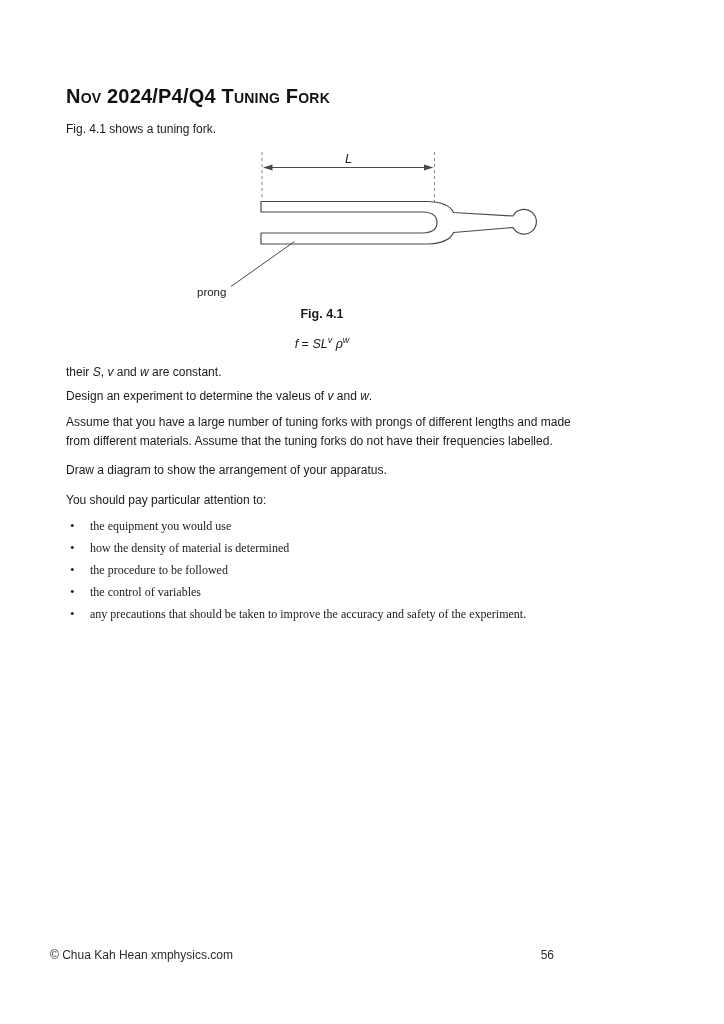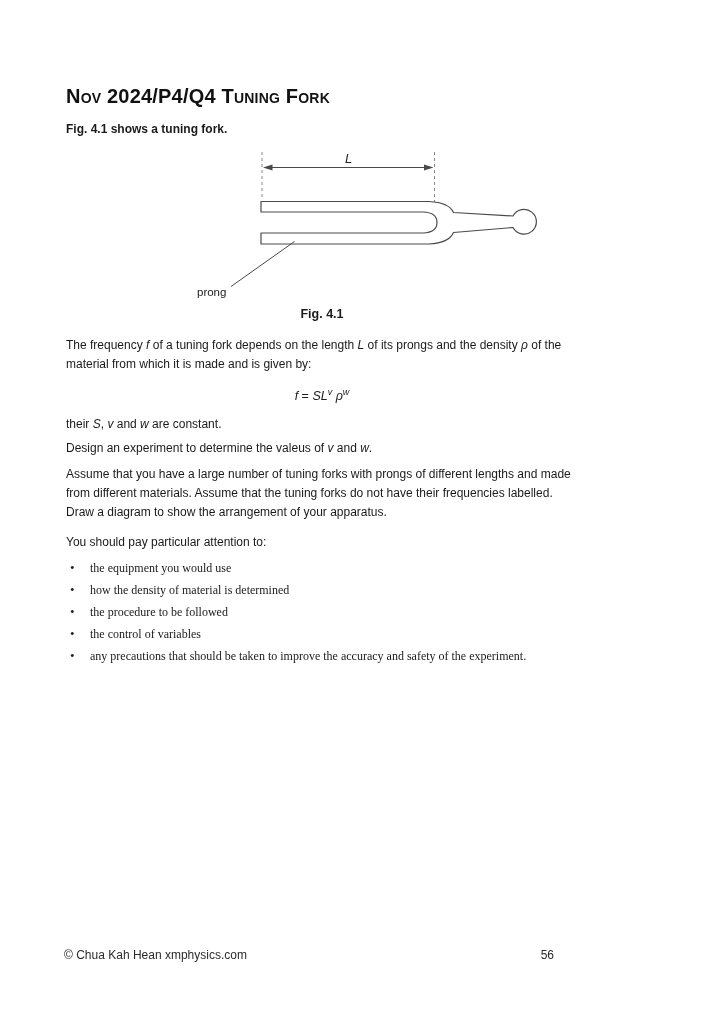--- a/index.html
+++ b/index.html
@@ -17,59 +17,59 @@
   h1.doc-title {
     margin: 0;
     font-size: 20px;
     line-height: 22px;
     font-weight: bold;
     font-variant: small-caps;
     letter-spacing: 0.2px;
     color: #111;
   }
   p { margin: 0; font-size: 12px; line-height: 19px; }
-  .intro { margin-top: 13px; font-weight: bold; }
+  .intro { margin-top: 13px; }
   .figure-wrap {
     position: relative;
     margin-top: 6px;
     height: 158px;
     width: 592px;
   }
   .figure-wrap svg { position: absolute; left: 114px; top: 0; }
   .fig-caption {
     margin-top: 3px;
     text-align: center;
     font-weight: bold;
     font-size: 12.5px;
     line-height: 16px;
   }
   .para-1   { margin-top: 14px; }
   .formula  { margin-top: 10px; text-align: center; font-size: 12.5px; line-height: 16px; }
   .formula sup { font-size: 9px; }
   .para-where  { margin-top: 11px; }
   .para-design { margin-top: 5px; }
   .para-assume { margin-top: 7px; }
-  .para-draw   { margin-top: 0; }
+  .para-draw   { margin-top: 10px; }
   .para-attn   { margin-top: 11px; }
   .it { font-style: italic; }
   sup.it { font-style: italic; }
   ul.bullet-list { list-style: none; margin: 7px 0 0 0; padding: 0; }
   ul.bullet-list li {
     position: relative;
     padding-left: 24px;
     font-size: 12px;
     line-height: 19px;
     margin-bottom: 3px;
     font-family: Liberation Serif, serif;
   }
   .bullet-dot { position: absolute; left: 4px; top: -1px; font-size: 13px; color: #1a1a1a; }
   .bullet-dot::before { content: "\2022"; }
   .footer {
     position: absolute;
-    left: 64px;
+    left: 50px;
     right: 66px;
     top: 948px;
     display: flex;
     justify-content: space-between;
     font-size: 12px;
     color: #2b2b2b;
   }
   svg text { font-family: "Liberation Sans", "DejaVu Sans", sans-serif; fill: #222; }
   svg .dim-label { font-size: 13px; font-style: italic; }
   svg .prong-lab { font-size: 11.5px; }
@@ -109,21 +109,20 @@
                L 261,212
                Z" fill="#ffffff" stroke="#4a4a4a" stroke-width="1.2" stroke-linejoin="round"></path>
 
       <line x1="231" y1="286.5" x2="294.5" y2="241.5" stroke="#4a4a4a" stroke-width="1"></line>
       <text class="prong-lab" x="197" y="296">prong</text>
     </svg>
   </div>
 
   <p class="fig-caption">Fig. 4.1</p>
 
-  <p class="para-1"><span>The frequency </span><span class="it">f</span><span> of a tuning fork depends on the length </span><span class="it">L</span><span> of its prongs and the density </span><span class="it">ρ</span><span> of the material from which it is made and is given by:</span></p>
 
   <p class="formula"><span class="it">f</span><span> = </span><span class="it">SL</span><sup class="it">v</sup><span> </span><span class="it">ρ</span><sup class="it">w</sup></p>
 
   <p class="para-where"><span>their </span><span class="it">S</span><span>, </span><span class="it">v</span><span> and </span><span class="it">w</span><span> are constant.</span></p>
 
   <p class="para-design"><span>Design an experiment to determine the valeus of </span><span class="it">v</span><span> and </span><span class="it">w</span><span>.</span></p>
 
   <p class="para-assume">Assume that you have a large number of tuning forks with prongs of different lengths and made from different materials. Assume that the tuning forks do not have their frequencies labelled.</p>
 
   <p class="para-draw">Draw a diagram to show the arrangement of your apparatus.</p>

